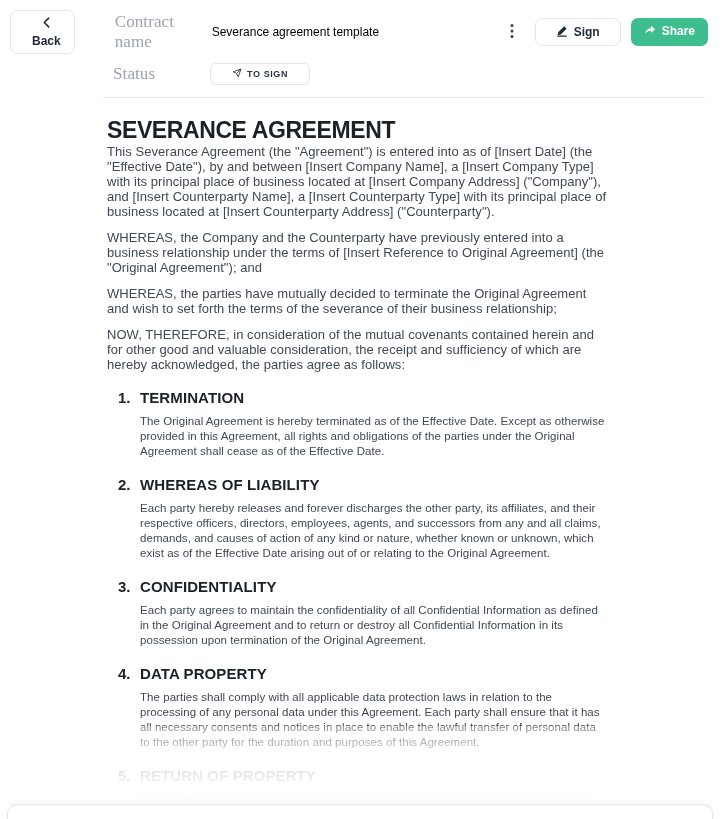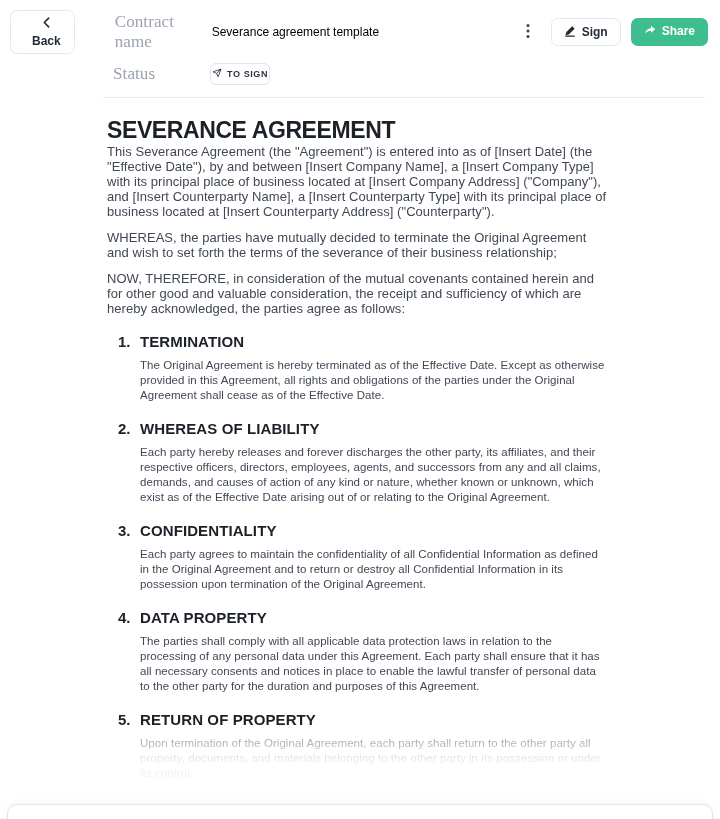--- a/index.html
+++ b/index.html
@@ -29,34 +29,34 @@
   .contract-title { font-size: 12px; font-weight: 500; color: #000000; }
   .spacer { flex: 1; }
   .icon-btn {
     width: 26px; height: 26px; display: inline-flex; align-items: center; justify-content: center;
     background: transparent; border: none; border-radius: 6px; cursor: pointer; color: #374151;
     margin-right: 10px;
   }
   .sign-btn {
     display: inline-flex; align-items: center; gap: 6px;
     background: #fff; border: 1px solid #e5e7eb; border-radius: 7px;
-    padding: 6px 12px; font: 600 12px/1 "Liberation Sans", sans-serif;
+    padding: 6px 20px; font: 600 12px/1 "Liberation Sans", sans-serif;
     color: #1f2937; cursor: pointer; margin-right: 10px;
   }
   .share-btn {
     display: inline-flex; align-items: flex-start; gap: 6px;
     border: none; border-radius: 7px;
     padding: 7px 13px; font: 600 12px/1 "Liberation Sans", sans-serif;
     color: #ffffff; cursor: pointer;
   }
   .row2 { display: flex; align-items: center; margin-top: 9px; padding-left: 103px; }
   .status-badge {
     display: inline-flex; align-items: center; gap: 5px;
     background: #fff; border: 1px solid #e2e5e9; border-radius: 6px;
-    padding: 4px 1px; cursor: pointer;
+    padding: 4px 21px; cursor: pointer;
     font: 700 9px/1 "Liberation Sans", sans-serif; color: #2a3342; letter-spacing: .6px;
   }
   .divider { height: 1px; background: #e9ebee; margin: 12px 15px 0 103px; }
 
   
   .doc { padding: 19px 0 0 107px; width: 620px; }
   .doc-title {
     font-size: 23px; font-weight: 800; letter-spacing: -0.4px; color: #1c2128;
   }
   .doc p.intro {
@@ -149,20 +149,21 @@
       </span>
     </div>
   </header>
 
   <div class="divider"></div>
 
   <main class="doc">
     <h1 class="doc-title">SEVERANCE AGREEMENT</h1>
 
     <p class="intro">This Severance Agreement (the "Agreement") is entered into as of [Insert Date] (the "Effective Date"), by and between [Insert Company Name], a [Insert Company Type] with its principal place of business located at [Insert Company Address] ("Company"), and [Insert Counterparty Name], a [Insert Counterparty Type] with its principal place of business located at [Insert Counterparty Address] ("Counterparty").</p>
+    <p class="intro">WHEREAS, the Company and the Counterparty have previously entered into a business relationship under the terms of [Insert Reference to Original Agreement] (the "Original Agreement"); and</p>
     <p class="intro">WHEREAS, the parties have mutually decided to terminate the Original Agreement and wish to set forth the terms of the severance of their business relationship;</p>
     <p class="intro">NOW, THEREFORE, in consideration of the mutual covenants contained herein and for other good and valuable consideration, the receipt and sufficiency of which are hereby acknowledged, the parties agree as follows:</p>
 
     <div class="section">
       <div class="sec-head">
         <span class="sec-num">1.</span>
         <span class="sec-title">TERMINATION</span>
       </div>
       <p class="sec-body">The Original Agreement is hereby terminated as of the Effective Date. Except as otherwise provided in this Agreement, all rights and obligations of the parties under the Original Agreement shall cease as of the Effective Date.</p>
     </div>

